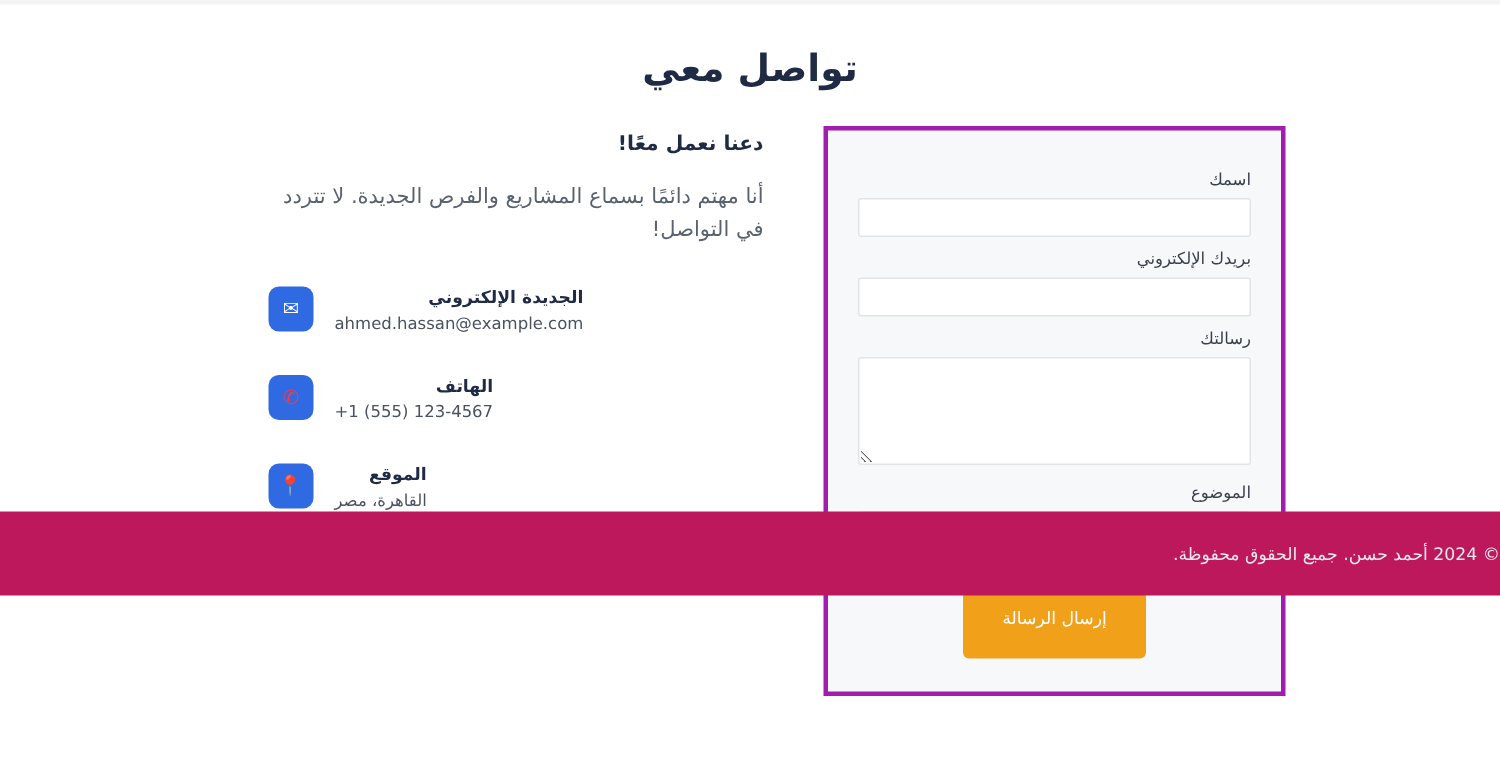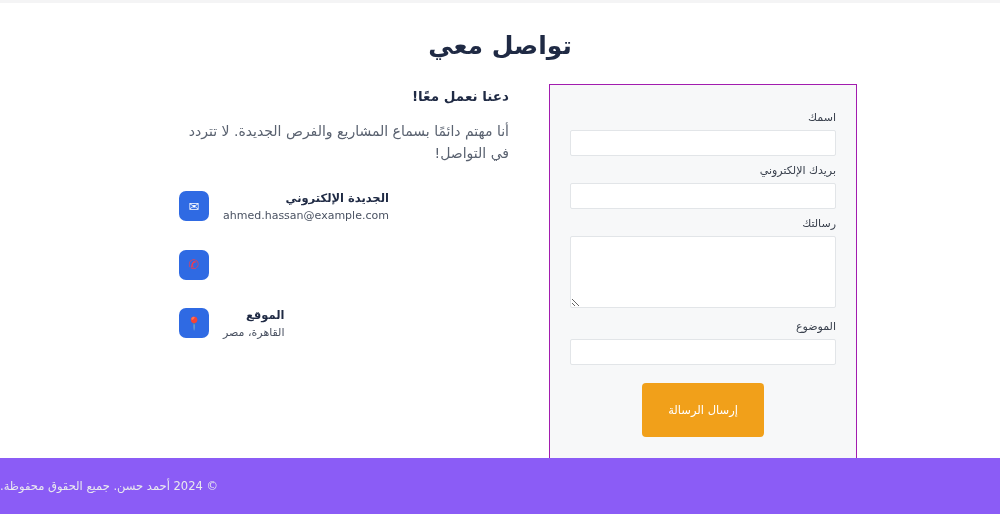--- a/index.html
+++ b/index.html
@@ -8,21 +8,21 @@
     padding: 0;
     width: 1000px;
     height: 514px;
     overflow: hidden;
     background: #ffffff;
     font-family: "DejaVu Sans", "Liberation Sans", sans-serif;
   }
   .page {
     position: relative;
     width: 1000px;
-    height: 514px;
+    height: 397px;
     background: #ffffff;
     display: flex;
     flex-direction: column;
   }
   .topline {
     height: 3px;
     width: 100%;
     background: #f4f4f5;
     flex: 0 0 auto;
   }
@@ -100,21 +100,21 @@
     color: #4a5262;
     direction: ltr;
     unicode-bidi: plaintext;
     text-align: right;
   }
 
   
   .form-card {
     width: 308px;
     background: #f7f8f9;
-    border: 1px solid #a21caf;
+    border: 3px solid #a21caf;
     padding: 18px 20px 22px 20px;
   }
   .field { margin-bottom: 4px; }
   .field-label {
     display: block;
     font-size: 11px;
     color: #39404d;
     text-align: right;
     margin: 8px 0 6px 0;
   }
@@ -162,24 +162,24 @@
     letter-spacing: 1px;
   }
 
   
   .footer {
     position: absolute;
     left: 0;
     right: 0;
     bottom: 0;
     height: 56px;
-    background: #8b5cf6;
+    background: #be185d;
     display: flex;
     align-items: center;
-    justify-content: flex-end;
+    justify-content: flex-start;
   }
   .footer-text {
     color: #e9eaee;
     font-size: 11.5px;
   }
 </style>
 </head>
 <body>
 
 <div class="page">
@@ -199,20 +199,24 @@
         <div class="info-item">
           <div class="info-icon">✉</div>
           <div class="info-text">
             <div class="info-label">الجديدة الإلكتروني</div>
             <div class="info-value">ahmed.hassan@example.com</div>
           </div>
         </div>
 
         <div class="info-item">
           <div class="info-icon pin">✆</div>
+          <div class="info-text">
+            <div class="info-label">الهاتف</div>
+            <div class="info-value">+1 (555) 123-4567</div>
+          </div>
         </div>
 
         <div class="info-item">
           <div class="info-icon">📍</div>
           <div class="info-text">
             <div class="info-label">الموقع</div>
             <div class="info-value">القاهرة، مصر</div>
           </div>
         </div>
       </div>

